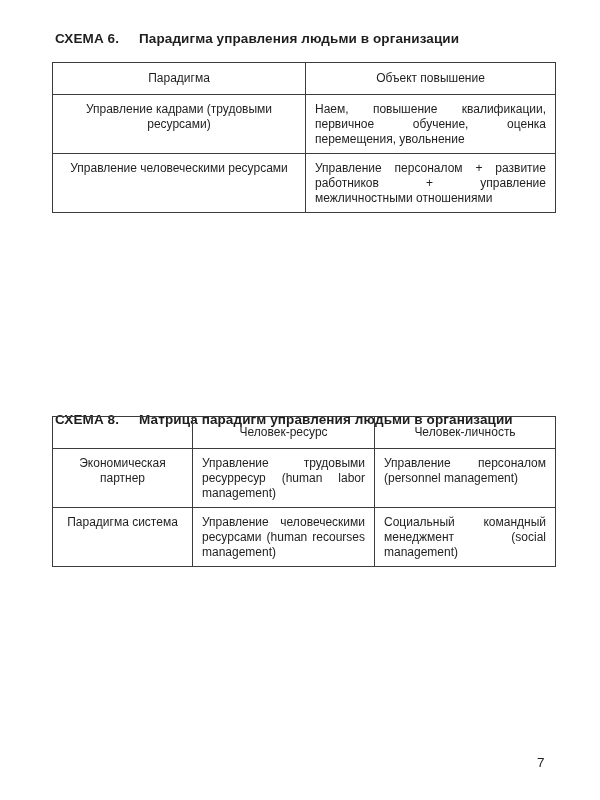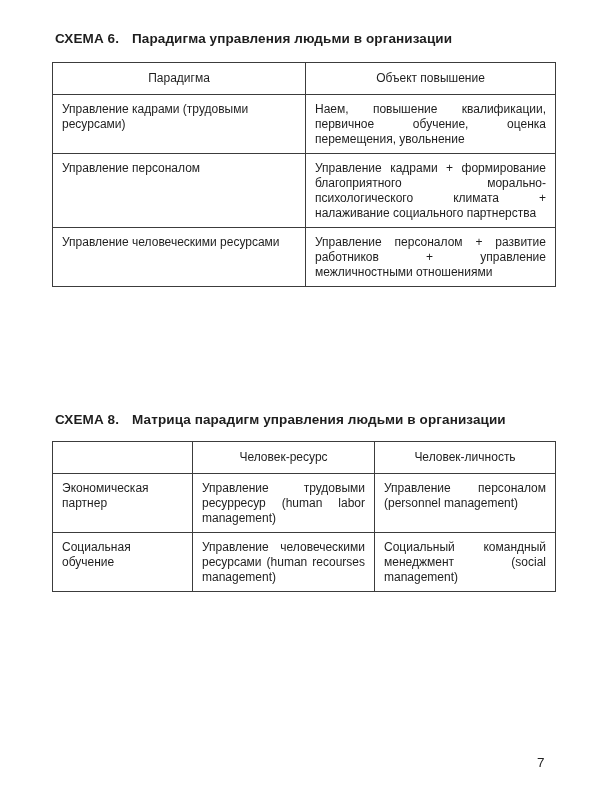--- a/index.html
+++ b/index.html
@@ -14,47 +14,47 @@
     overflow: hidden;
   }
   .schema-title {
     position: absolute;
     left: 55px;
     font-size: 13.5px;
     font-weight: bold;
     letter-spacing: 0.1px;
     white-space: nowrap;
   }
-  .schema-title .title-label { margin-right: 13px; }
+  .schema-title .title-label { margin-right: 20px; }
   .s6-title { top: 31px; }
   .s7-title { top: 412px; }
   .doc-table {
     position: absolute;
     left: 52px;
     width: 503px;
     border-collapse: collapse;
     table-layout: fixed;
     font-size: 12px;
     line-height: 15px;
   }
   .s6-table { top: 62px; }
-  .s7-table { top: 441px; }
+  .s7-table { top: 416px; }
   .doc-table th, .doc-table td {
     border: 1px solid #3c3c3c;
     vertical-align: top;
     font-weight: normal;
   }
   .doc-table th {
     text-align: center;
     padding: 8px 6px;
   }
   .doc-table td {
     padding: 7px 9px 6px 9px;
   }
-  .cell-left  { text-align: left; border-radius: 25px; }
+  .cell-left  { text-align: center; border-radius: 25px; }
   .cell-just  { text-align: justify; hyphens: manual; }
   .page-number {
     position: absolute;
     left: 537px;
     top: 755px;
     font-size: 13.5px;
     color: #222222;
   }
 </style>
 </head>
@@ -74,24 +74,20 @@
     <tbody>
         <tr>
       <th>Парадигма</th>
       <th>Объект повышение</th>
     </tr>
     <tr>
       <td class="cell-left">Управление кадрами (трудовыми ресурсами)</td>
       <td class="cell-just">Наем, повышение квалификации, первичное обучение, оценка перемещения, увольнение</td>
     </tr>
     <tr>
-      <td class="cell-left">Управление персоналом</td>
-      <td class="cell-just">Управление кадрами + формирование благо­приятного морально-психологического кли­мата + налаживание социального партнер­ства</td>
-    </tr>
-    <tr>
       <td class="cell-left">Управление человеческими ресурсами</td>
       <td class="cell-just">Управление персоналом + развитие работни­ков + управление межличностными отноше­ниями</td>
     </tr>
   </tbody>
     </table>
 
   <div class="schema-title s7-title">
     <span class="title-label">СХЕМА 8.</span><span>Матрица парадигм управления людьми в организации</span>
   </div>
 
@@ -106,21 +102,21 @@
       <th></th>
       <th>Человек-ресурс</th>
       <th>Человек-личность</th>
     </tr>
     <tr>
       <td class="cell-left">Экономическая партнер</td>
       <td class="cell-just">Управление трудовыми ресур­ресур (human labor management)</td>
       <td class="cell-just">Управление персоналом (personnel management)</td>
     </tr>
     <tr>
-      <td class="cell-left">Социальная обучение</td>
+      <td class="cell-left">Парадигма система</td>
       <td class="cell-just">Управление человеческими ре­сурсами (human recourses ma­nagement)</td>
       <td class="cell-just">Социальный командный менедж­мент (social management)</td>
     </tr>
   </tbody>
     </table>
 
   <div class="page-number">7</div>
 
 </div>
 

